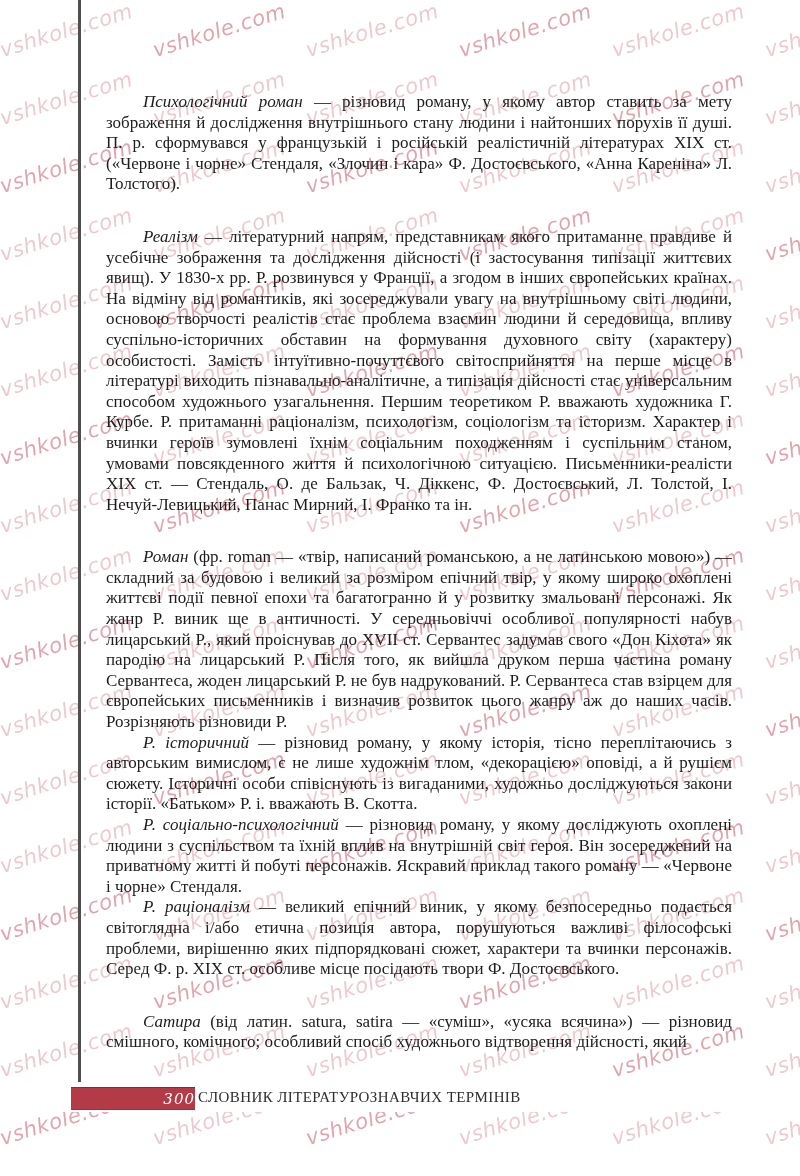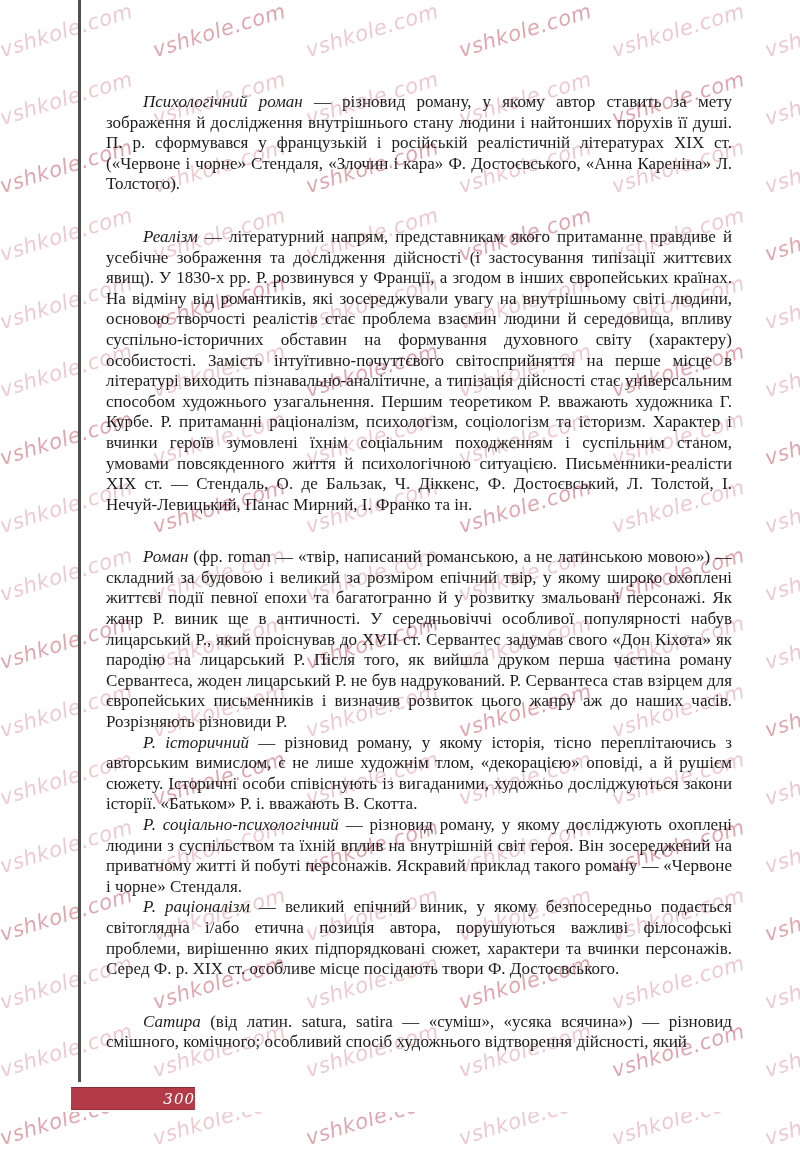--- a/index.html
+++ b/index.html
@@ -206,14 +206,15 @@
 
   <p class="entry gap"><i class="term">Сатира</i> <span class="def">(від латин. satura, satira — «суміш», «усяка всячина») — різновид смішного, комічного; особливий спосіб художнього відтворення дійсності, який</span></p>
 </div>
 
   <div class="footer-strip"></div>
 
   <div class="pagenum-box" id="pagenum-box" style="background: rgb(178, 59, 71);">
     <span class="pagenum">300</span>
   </div>
 
+  <div class="section-title">СЛОВНИК ЛІТЕРАТУРОЗНАВЧИХ ТЕРМІНІВ</div>
 
 </div>
 
 </body></html>

